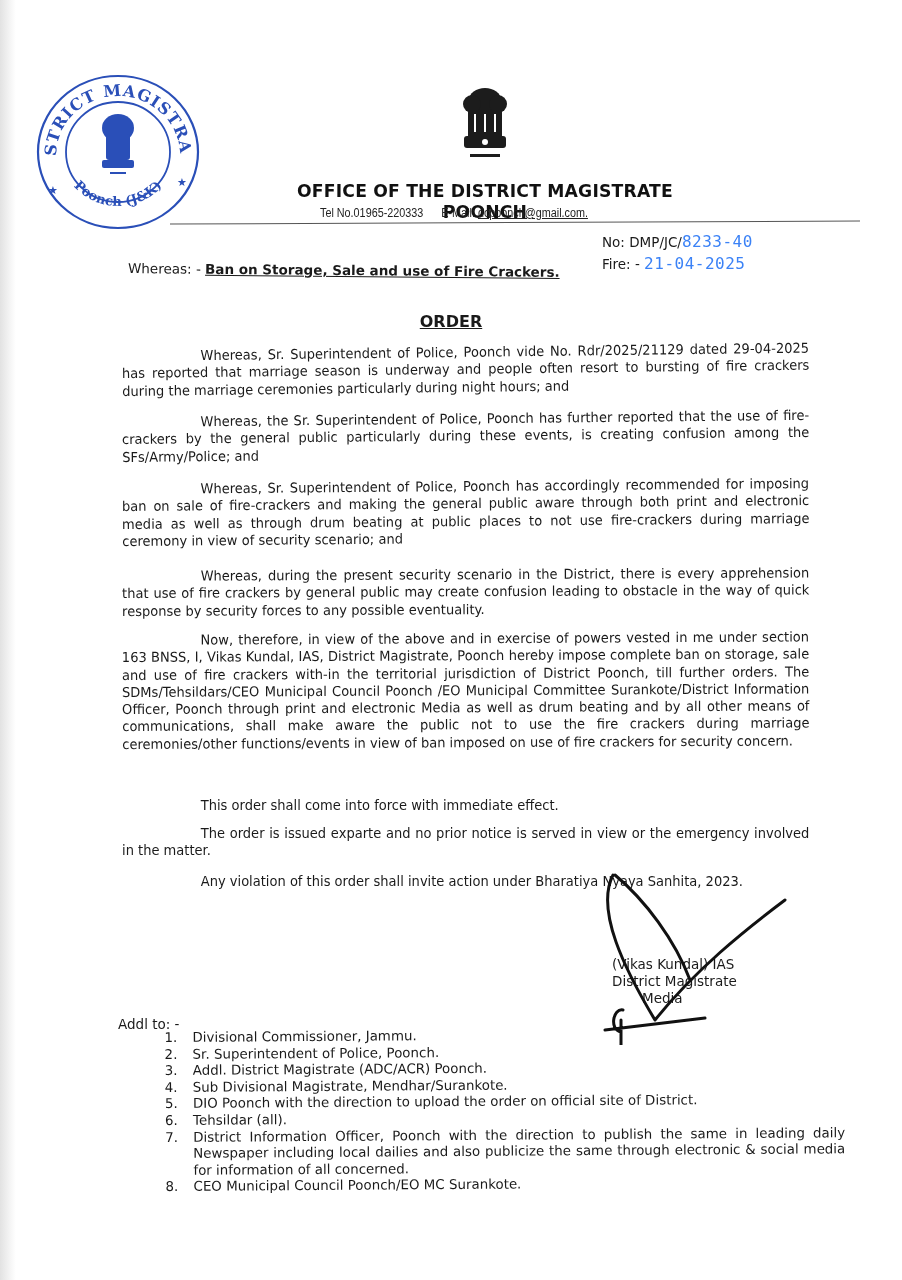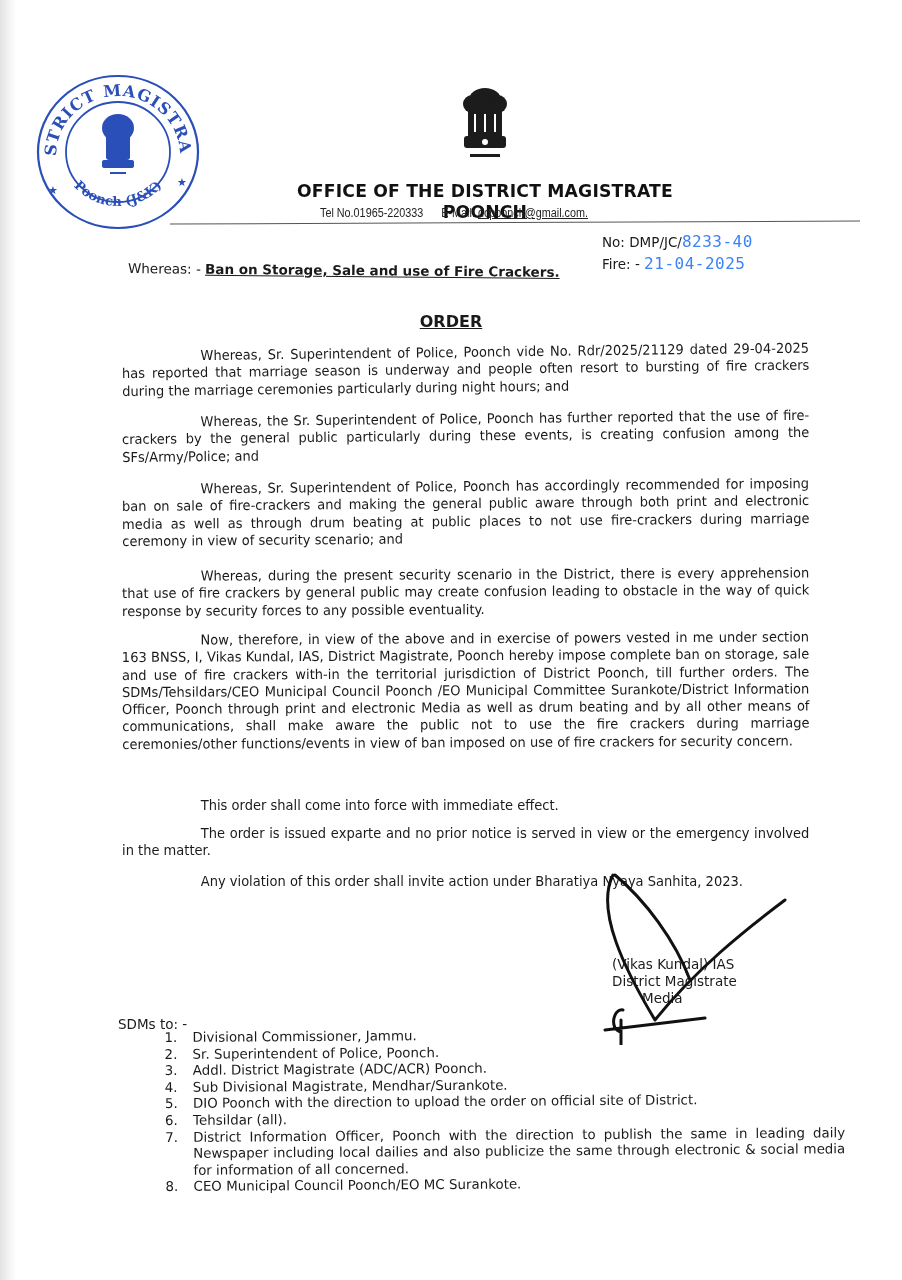--- a/index.html
+++ b/index.html
@@ -120,21 +120,21 @@
 
   <div class="sig-block">
     <div>(Vikas Kundal) IAS</div>
     <div>District Magistrate</div>
     <div style="padding-left:30px">Media</div>
   </div>
   <svg class="sig-svg" viewBox="0 0 230 175">
     <path d="M 28 5 C 10 40, 40 100, 70 150 M 30 5 C 60 30, 90 70, 105 110 M 70 150 C 110 100, 160 60, 200 30 M 20 160 L 120 148 M 38 140 C 28 138, 24 160, 36 162 M 36 150 L 36 175" fill="none" stroke="#111" stroke-width="3" stroke-linecap="round"></path>
   </svg>
 
-  <div class="copy-label">SDMs to: -</div>
+  <div class="copy-label">Addl to: -</div>
   <ol class="copy-list">
     <li>
         <span class="num">1.</span>
         <span class="txt">Divisional Commissioner, Jammu.</span>
       </li>
     <li>
         <span class="num">2.</span>
         <span class="txt">Sr. Superintendent of Police, Poonch.</span>
       </li>
     <li>

